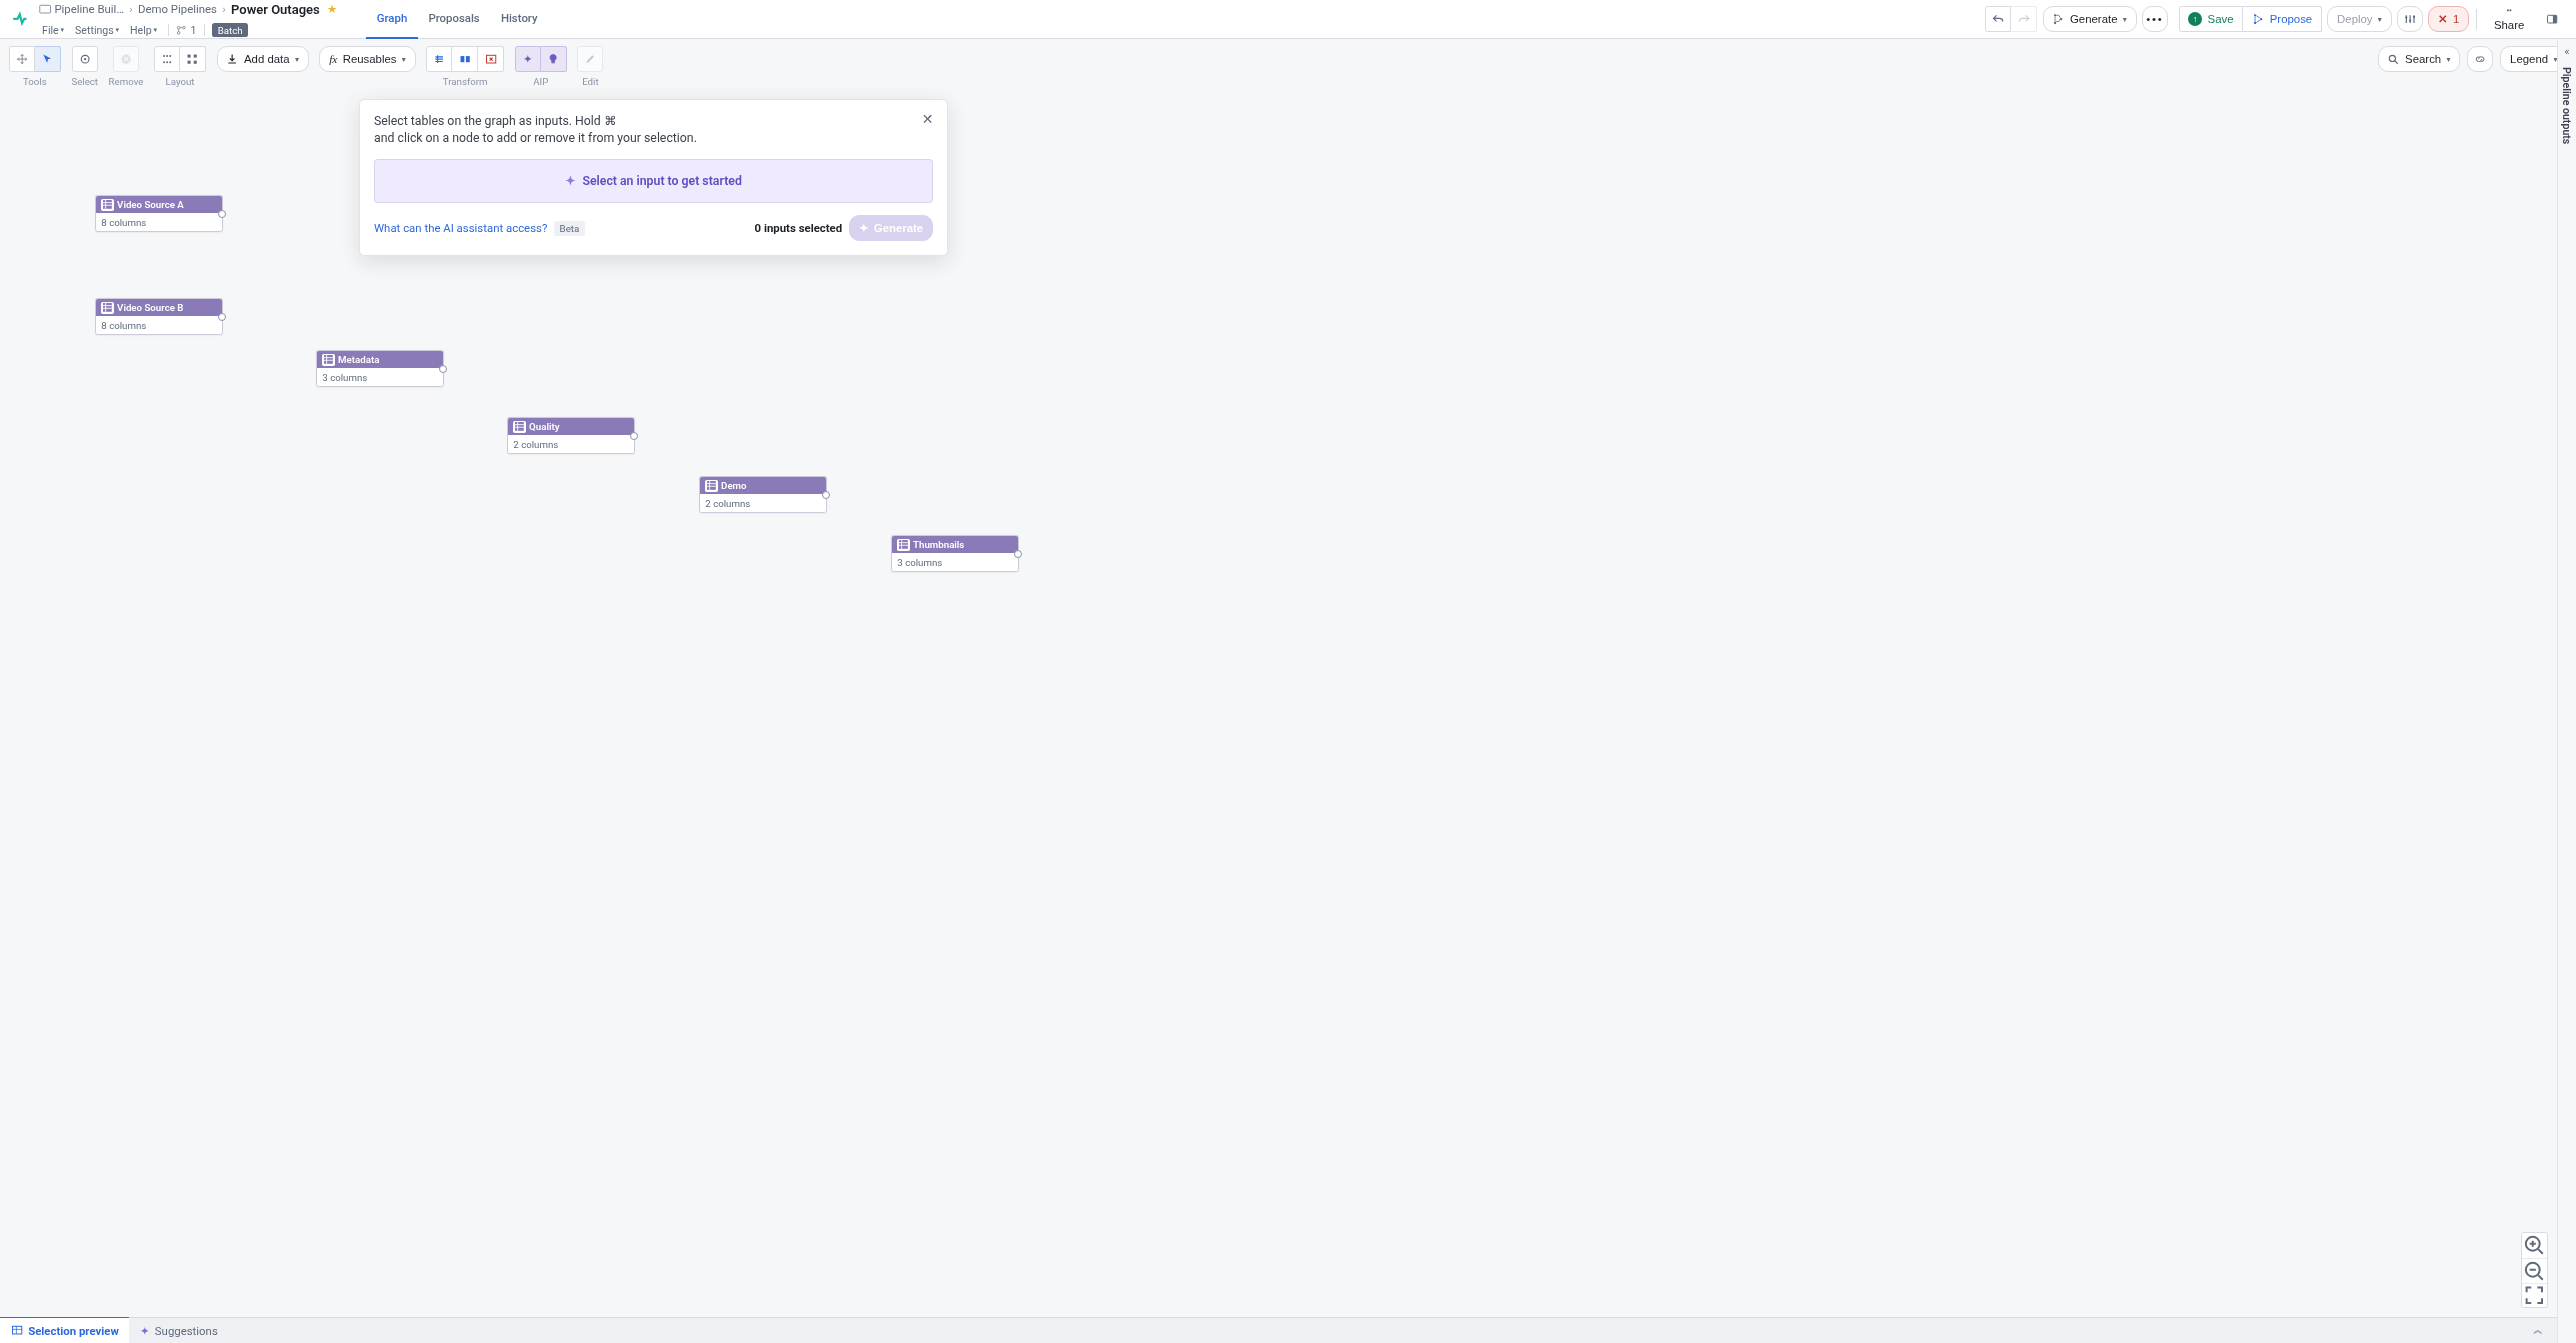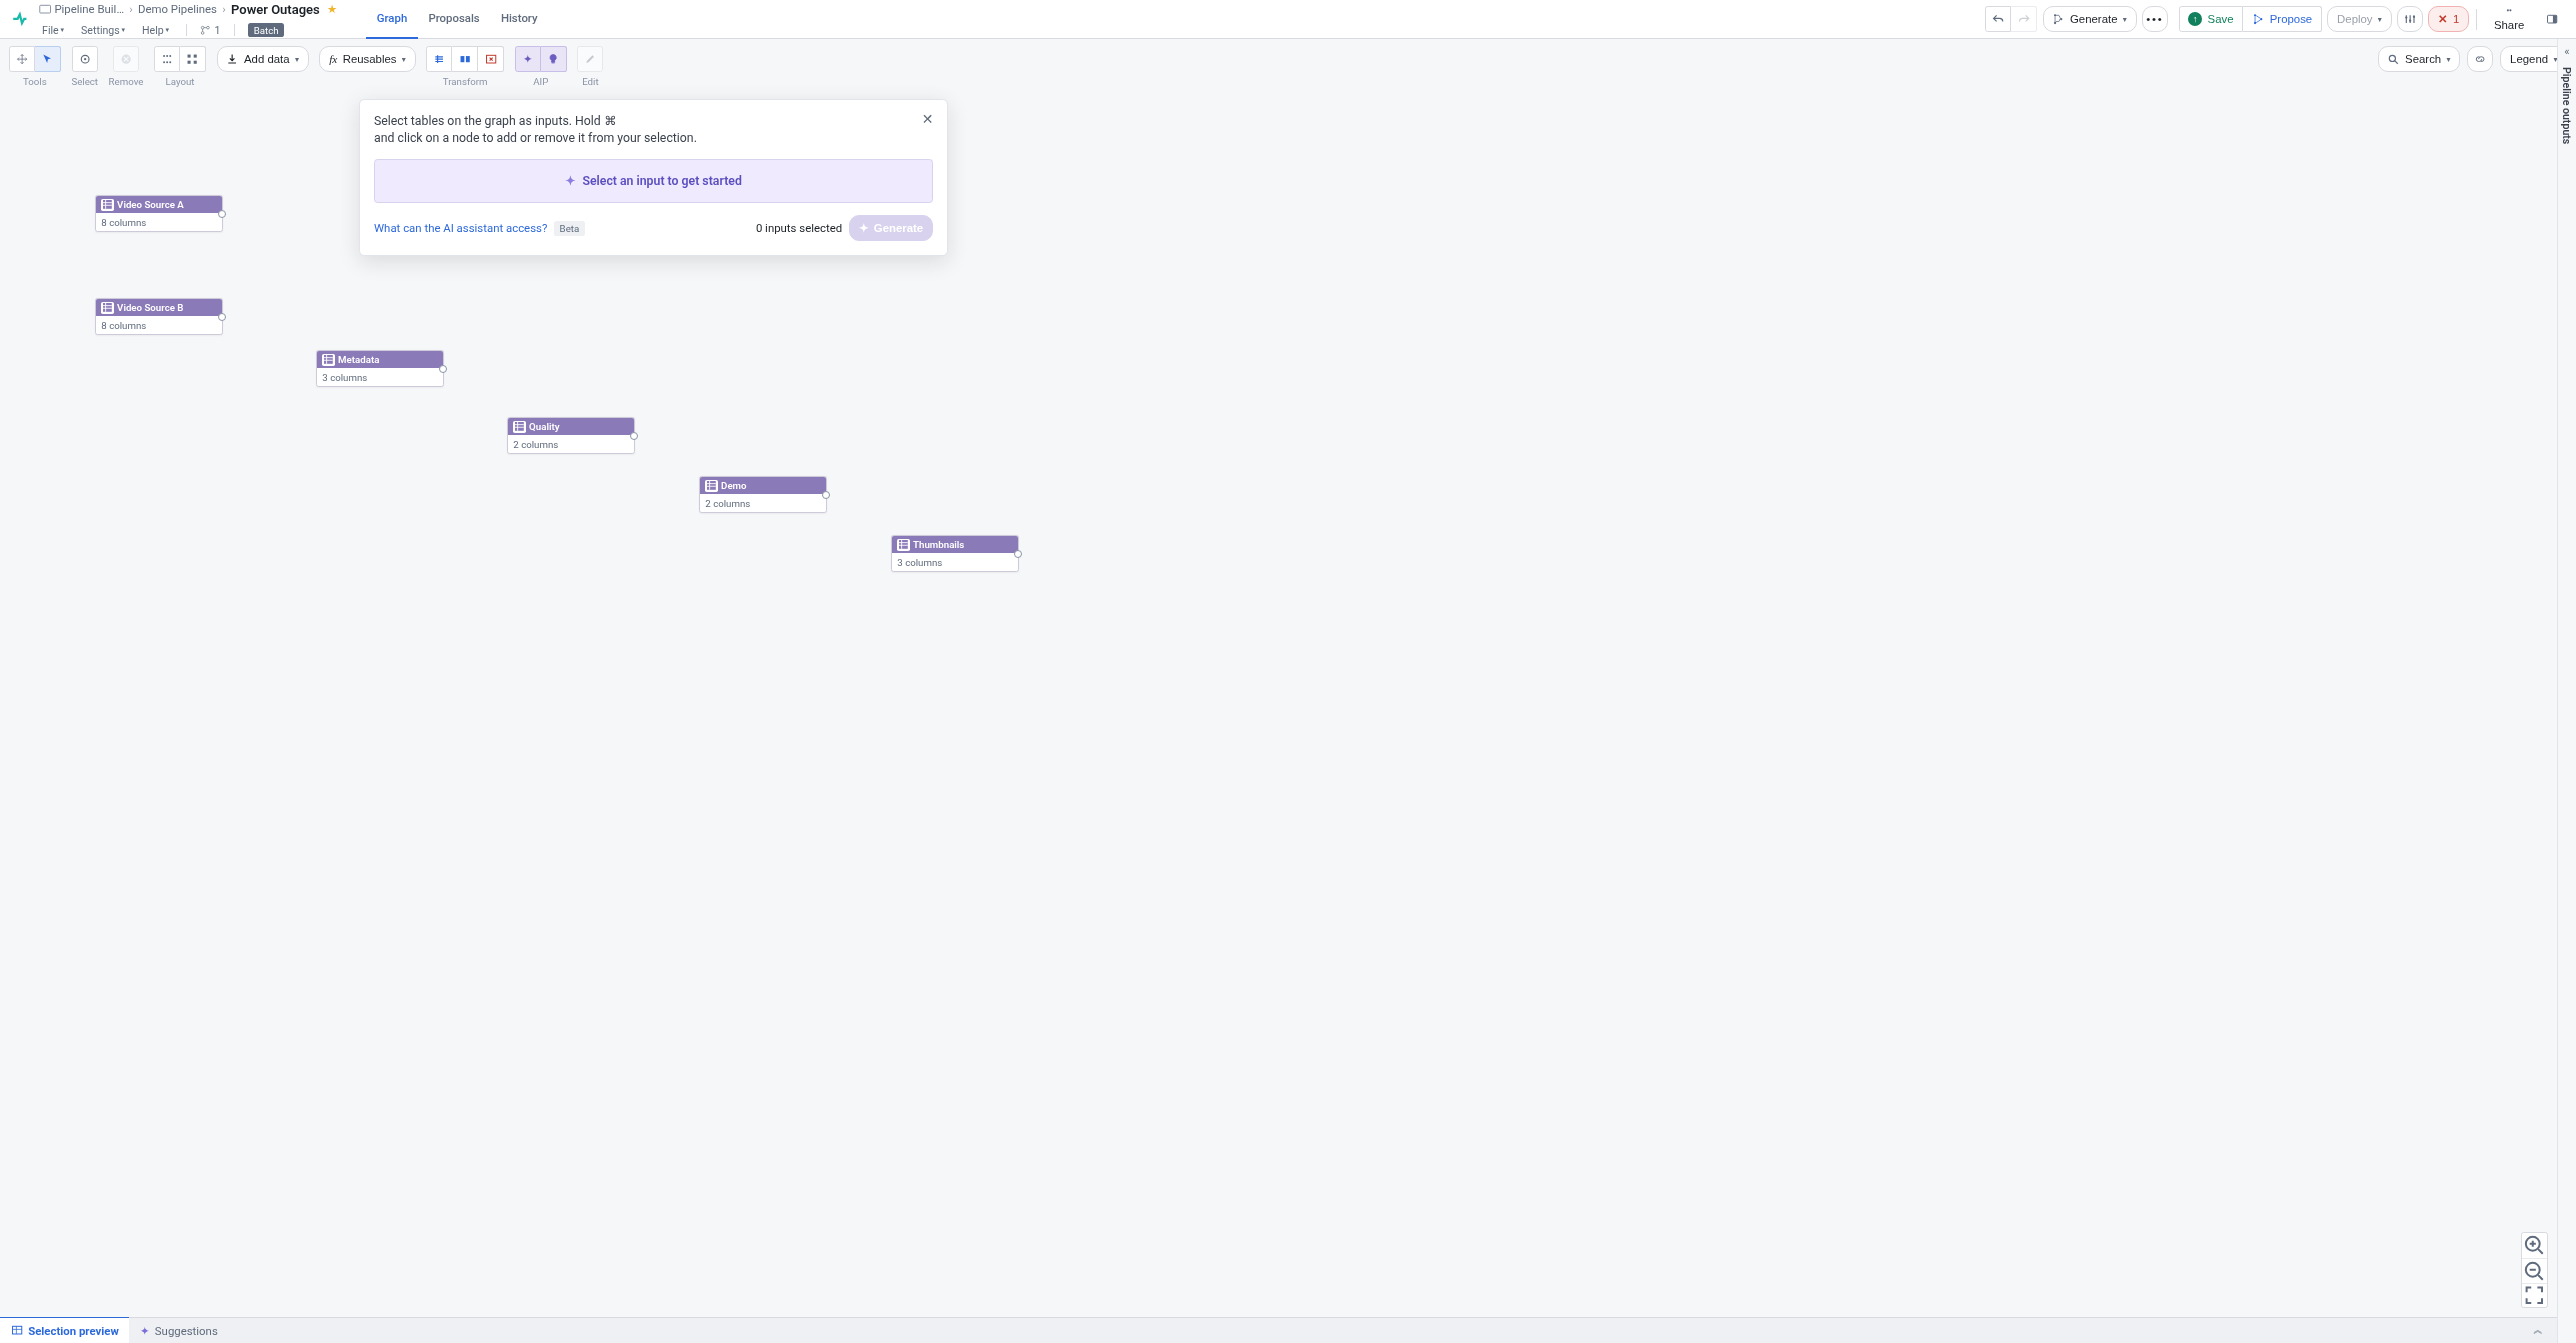--- a/index.html
+++ b/index.html
@@ -21,21 +21,21 @@
 .logo svg { width: 17.6px; height: 17.6px; }
 .breadcrumbs { display: flex; align-items: center; flex: 0 0 auto; }
 .breadcrumbs .crumb { display: flex; align-items: center; gap: 3.5px; color: #5f6b7c; padding: 3.5px 1.8px; }
 .breadcrumbs .crumb.link { cursor: pointer; }
 .breadcrumbs .crumb.title { color: #1c2127; font-weight: 600; font-size: 13px; }
 .breadcrumbs .chev { color: #9aa0aa; padding: 0 3.5px; }
 .star { color: #f0b429; margin-left: 5.3px; }
 .bc-icon { width: 14px; height: 14px; display: inline-flex; align-items: center; justify-content: center; color: #5f6b7c; }
 .bc-icon svg { width: 12.3px; height: 12.3px; }
 .header-stack { display: flex; flex-direction: column; flex: 0 0 317px; }
-.menus { display: flex; align-items: center; gap: 10px; height: 19.3px; }
+.menus { display: flex; align-items: center; gap: 4px; height: 19.3px; }
 .menus .menu-item { font-size: 10.6px; color: #5f6b7c; padding: 1.8px 3.5px; cursor: pointer; display: inline-flex; align-items: center; gap: 1.8px; }
 .menus .caret { font-size: 7px; }
 .menus .divider { width: 0.9px; height: 12.3px; background: #d8dae0; margin: 0 3.5px; }
 .branch-chip { display: inline-flex; align-items: center; gap: 3.5px; font-size: 10.6px; color: #5f6b7c; }
 .batch-chip { background: #5f6b7c; color: #fff; font-size: 9.7px; padding: 1.8px 5.3px; border-radius: 2.6px; }
 
 .tabs { display: flex; align-items: flex-start; height: 39px; margin-left: 10.6px; }
 .tab { padding: 0 10.6px; height: 39px; display: flex; align-items: center; color: #5f6b7c; cursor: pointer; border-bottom: 2.6px solid transparent; font-weight: 500; }
 .tab.active { color: #2d69db; border-bottom-color: #2d69db; }
 
@@ -107,21 +107,21 @@
 .popover .hint .kbd { display: inline-flex; align-items: center; justify-content: center; font-family: inherit; }
 .popover .starter {
   margin-top: 14px; border: 0.9px solid #d8d2ee; background: #efeafe; color: #5b4fc0;
   border-radius: 3.5px; padding: 14px; text-align: center; font-weight: 600; font-size: 12.3px;
   display: flex; align-items: center; justify-content: center; gap: 7px;
 }
 .popover .footer { margin-top: 12.3px; display: flex; align-items: center; gap: 7px; }
 .popover .footer .link { color: #2d69db; cursor: pointer; font-size: 11.4px; }
 .popover .footer .beta { background: #eef0f4; color: #5f6b7c; font-size: 9.7px; padding: 1.8px 5.3px; border-radius: 2.6px; }
 .popover .footer .spacer { flex: 1; }
-.popover .footer .count { font-weight: 400; font-size: 11.4px; color: #1c2127; margin-left: 8px; }
+.popover .footer .count { font-weight: 700; font-size: 11.4px; color: #1c2127; margin-left: 8px; }
 .btn.generate-disabled { background: #d8d2ee; color: #fff; border-color: #d8d2ee; font-weight: 600; }
 
 
 .right-rail {
   position: absolute; top: 39px; right: 0; width: 19.3px; bottom: 0;
   background: #f6f7f9; border-left: 0.9px solid #e1e4ea;
   display: flex; flex-direction: column; align-items: center;
 }
 .right-rail .collapse { width: 19.3px; height: 24.6px; display: flex; align-items: center; justify-content: center; color: #5f6b7c; cursor: pointer; }
 .right-rail .vlabel { writing-mode: vertical-rl; font-size: 10.6px; color: #3b424d; font-weight: 600; margin-top: 3.5px; cursor: pointer; }

